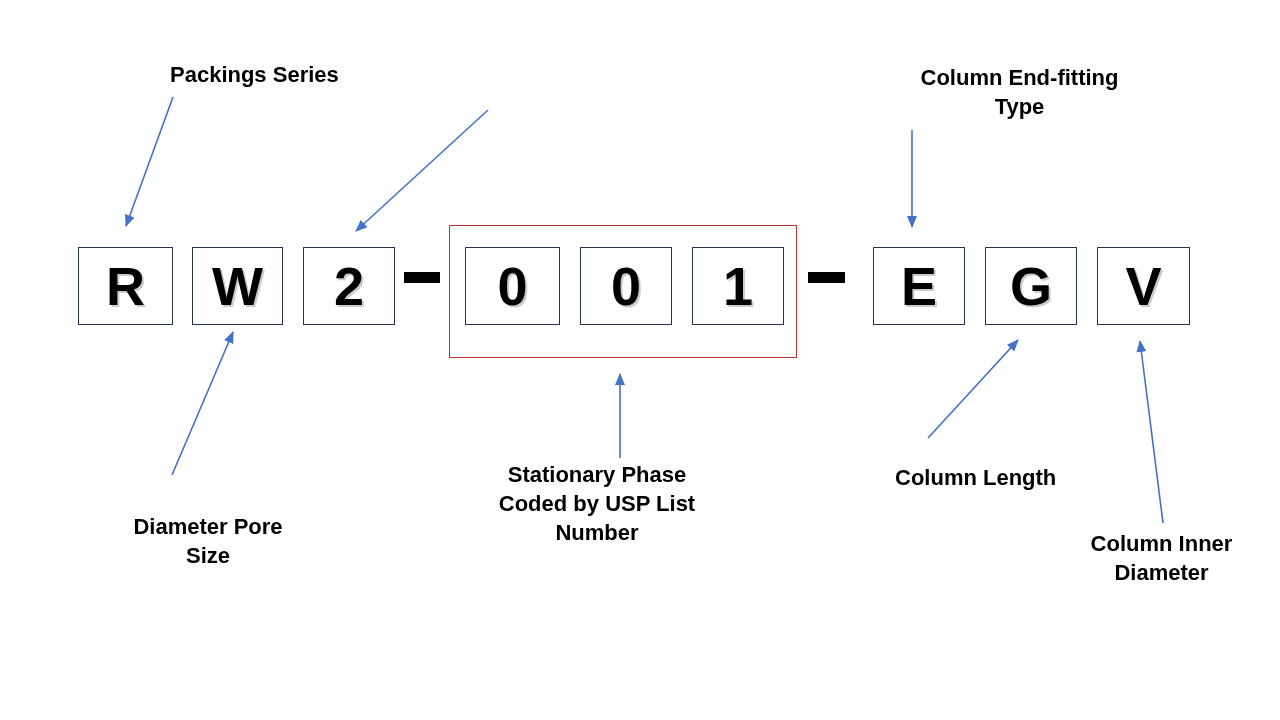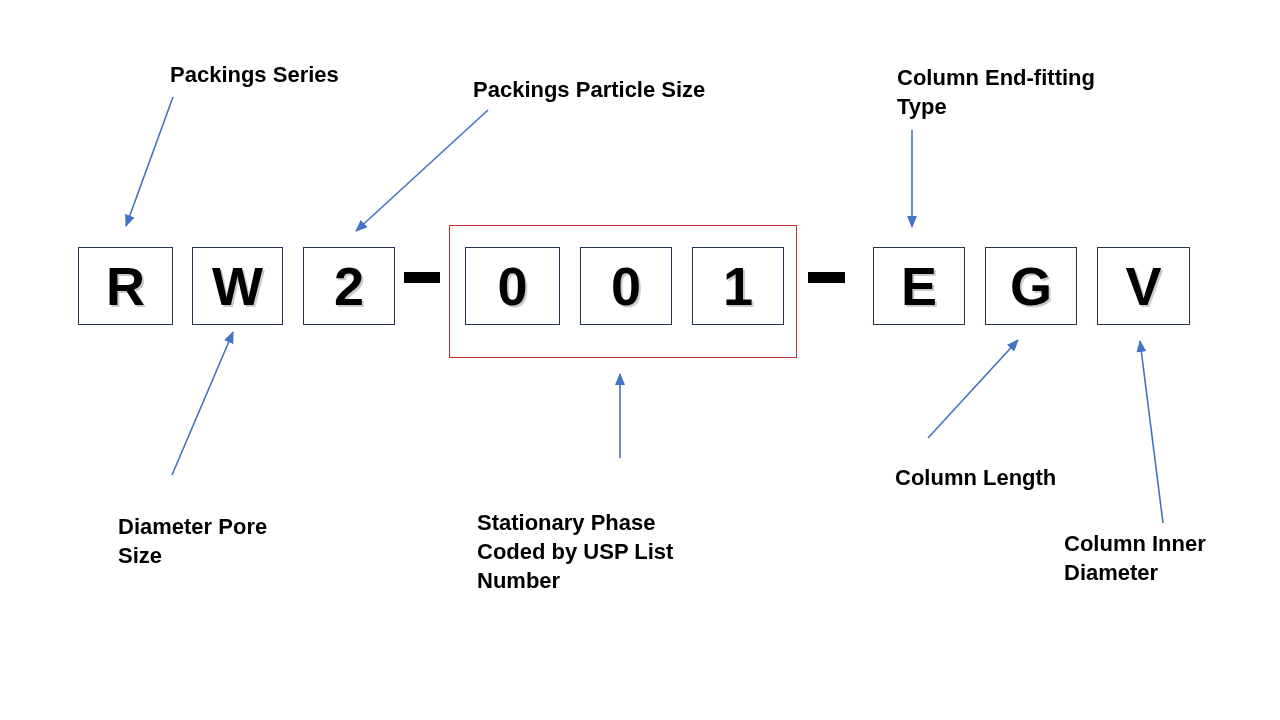--- a/index.html
+++ b/index.html
@@ -20,21 +20,21 @@
     pointer-events:none;
   }
   .arrows line{stroke:var(--c-arrow);stroke-width:1.6;}
   .arrowhead{fill:var(--c-arrow);}
   .label{
     position:absolute;
     font-size:22px;font-weight:bold;line-height:29px;
     color:var(--c-text);
     white-space:nowrap;
   }
-  .label.wrap{white-space:normal;}
+  .label.wrap{white-space:normal;text-align:center;}
   .char-box{
     position:absolute;top:247px;height:78px;
     background:#ffffff;
     border:1.6px solid var(--c-box-border);
     display:flex;align-items:center;justify-content:center;
   }
   .char-box .ch{
     font-size:54px;font-weight:bold;line-height:1;
     text-shadow:2px 2px 0 rgba(140,140,140,0.45);
   }
@@ -61,24 +61,23 @@
     <line x1="173" y1="97" x2="126" y2="226" marker-end="url(#ah)"></line>
     <line x1="488" y1="110" x2="356" y2="231" marker-end="url(#ah)"></line>
     <line x1="912" y1="130" x2="912" y2="227" marker-end="url(#ah)"></line>
     <line x1="172" y1="475" x2="233" y2="332" marker-end="url(#ah)"></line>
     <line x1="620" y1="458" x2="620" y2="374" marker-end="url(#ah)"></line>
     <line x1="928" y1="438" x2="1018" y2="340" marker-end="url(#ah)"></line>
     <line x1="1163" y1="523" x2="1140" y2="341" marker-end="url(#ah)"></line>
   </svg>
 
   <div class="label" style="left:170px;top:60px">Packings Series</div>
-  <div class="label" style="left:473px;top:75px">Packings Particle Size</div>
   <div class="label wrap" style="left:897px;top:63px;width:245px">Column End-fitting Type</div>
   <div class="label wrap" style="left:118px;top:512px;width:180px">Diameter Pore Size</div>
-  <div class="label wrap" style="left:477px;top:508px;width:240px">Stationary Phase Coded by USP List Number</div>
+  <div class="label wrap" style="left:477px;top:460px;width:240px">Stationary Phase Coded by USP List Number</div>
   <div class="label wrap" style="left:1064px;top:529px;width:195px">Column Inner Diameter</div>
   <div class="label" style="left:895px;top:463px">Column Length</div>
 
   <div class="highlight-rect"></div>
 
   <div class="char-box" style="left:78px;width:95px">
       <span class="ch">R</span>
     </div>
   <div class="char-box" style="left:192px;width:91px">
       <span class="ch">W</span>

